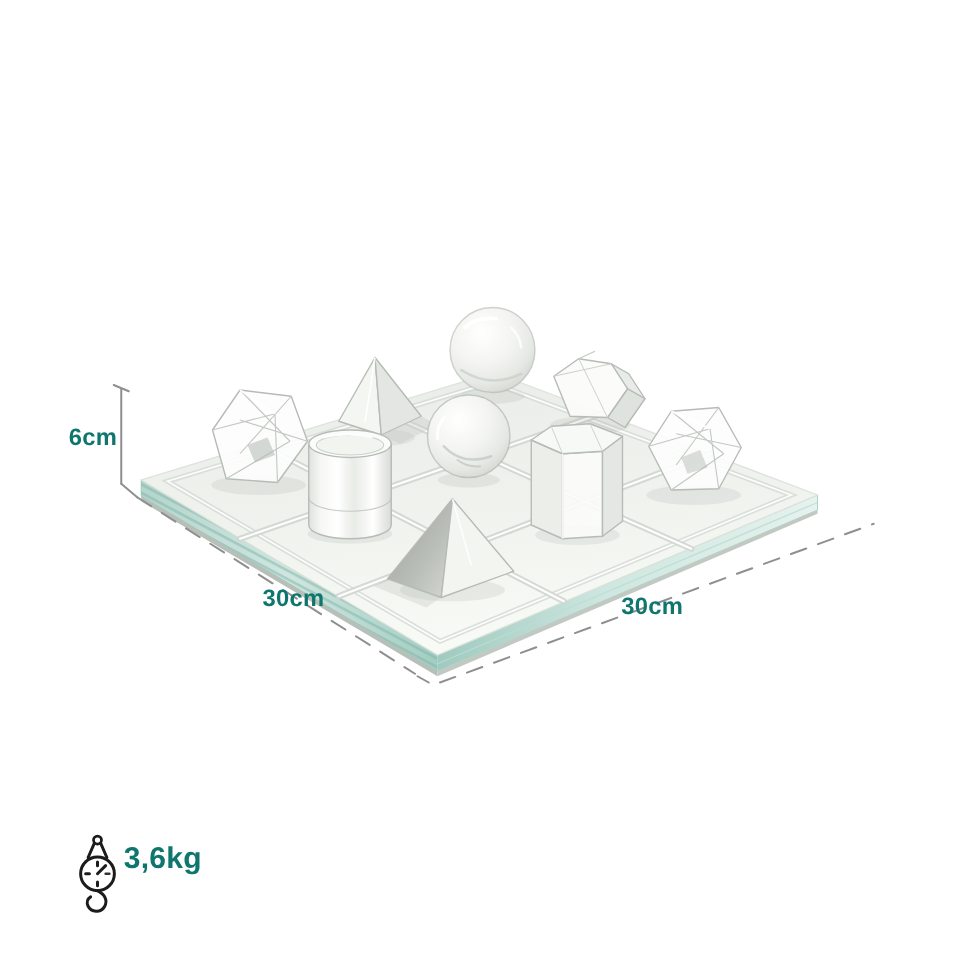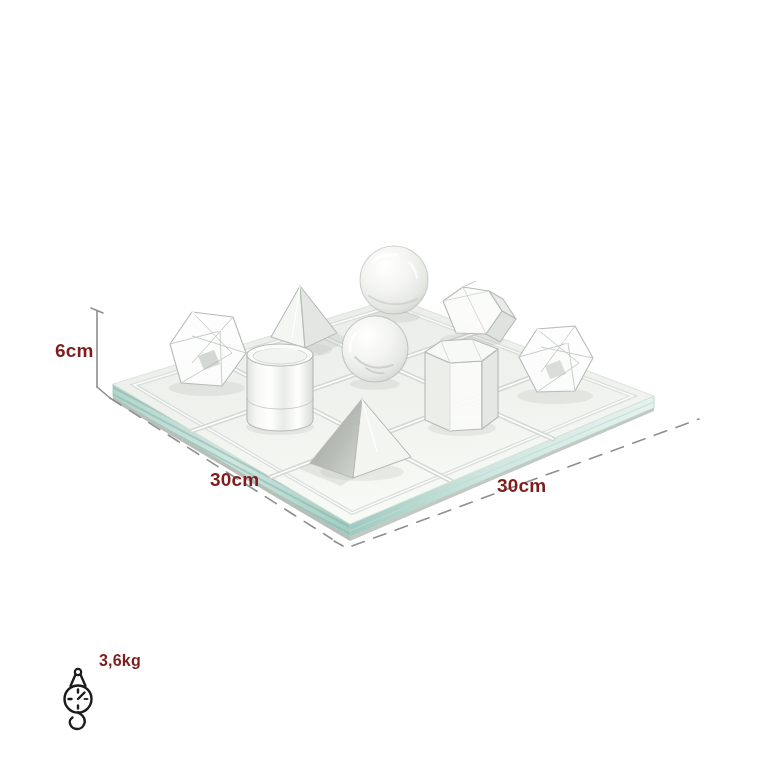--- a/index.html
+++ b/index.html
@@ -2,27 +2,27 @@
 <html><head>
 <meta charset="utf-8">
 <style>
   html,body{margin:0;padding:0;background:#ffffff;}
   #stage{
     position:relative;width:768px;height:768px;background:#ffffff;overflow:hidden;
     font-family:"Liberation Sans", sans-serif;
   }
   #illustration{position:absolute;left:0;top:0;width:768px;height:768px;}
   .dim-label{
-    position:absolute;font-size:19px;font-weight:600;color:#7f1d1d;
+    position:absolute;font-size:19px;font-weight:600;color:#0f766e;
     letter-spacing:.2px;white-space:nowrap;
   }
   #label-height{left:55px;top:340px;width:38px;text-align:right;}
   #label-width-left{left:210px;top:469px;}
   #label-depth-right{left:497px;top:475px;}
-  #label-weight{left:99px;top:652px;font-size:16px;}
+  #label-weight{left:99px;top:673px;font-size:24px;}
   #weight-icon{position:absolute;left:57px;top:664px;width:44px;height:76px;}
 </style>
 </head>
 <body>
 
 <div id="stage">
 
   <svg id="illustration" viewBox="0 0 768 768" aria-hidden="true">
     <defs>
       <linearGradient id="gBoard" x1="0" y1="0" x2="0.2" y2="1">

